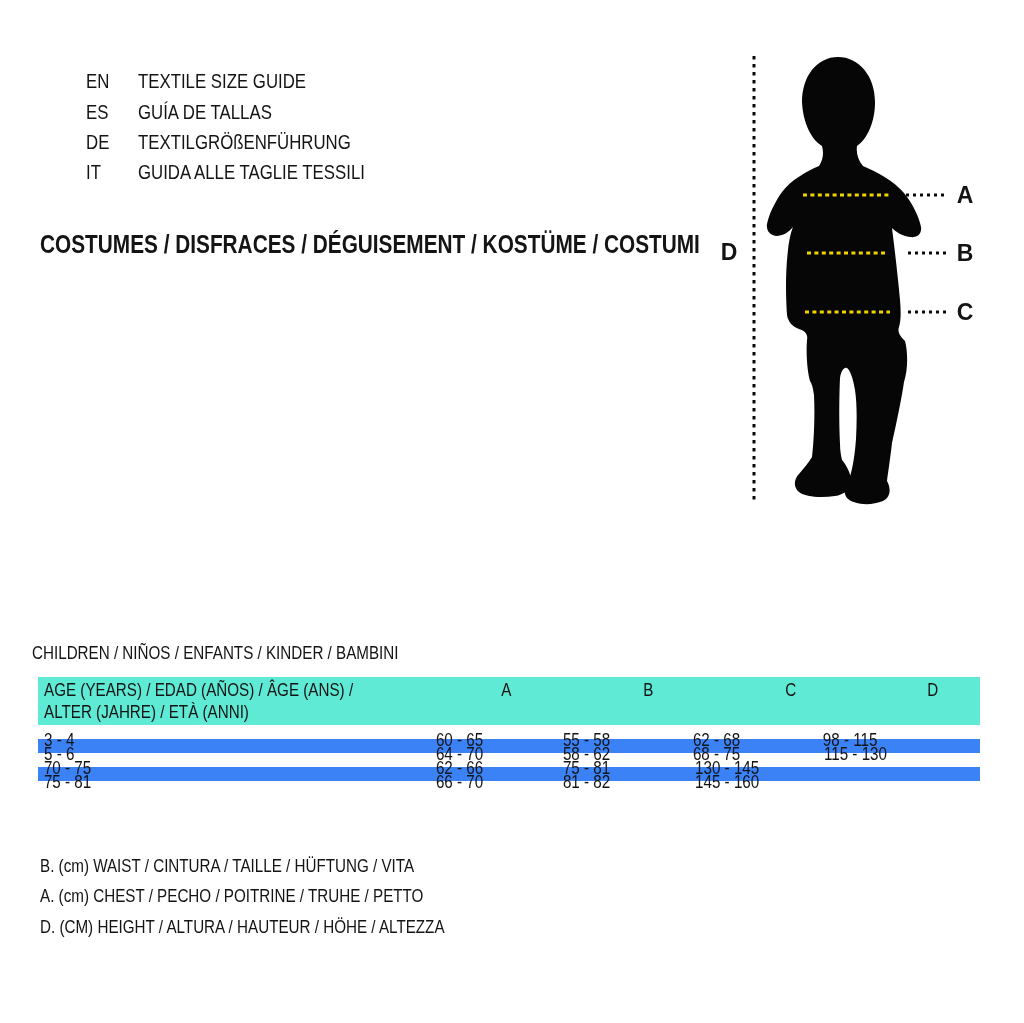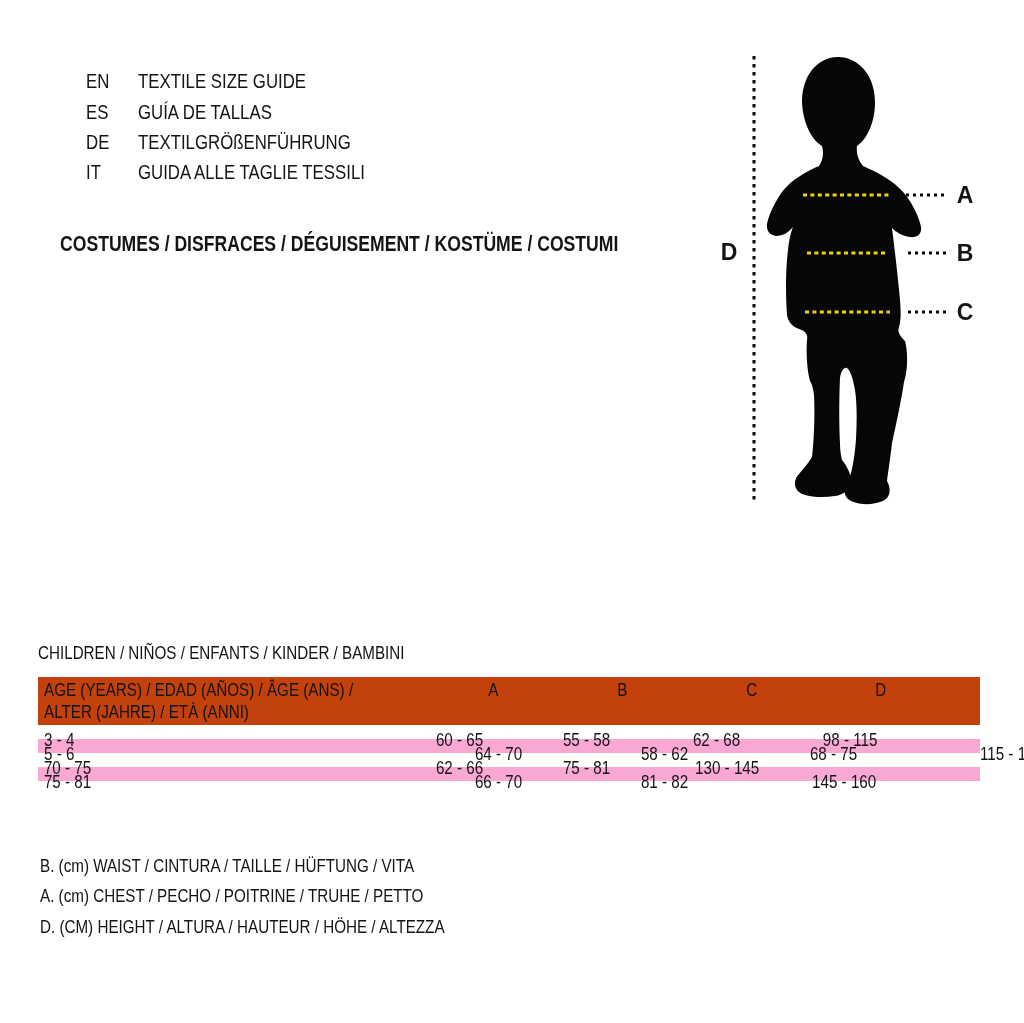--- a/index.html
+++ b/index.html
@@ -10,35 +10,35 @@
   
   .cx  { display:inline-block; transform:scaleX(.8); transform-origin:0 50%; white-space:nowrap; }
   .cxc { display:inline-block; transform:scaleX(.8); transform-origin:50% 50%; white-space:nowrap; }
 
   
   .lang-list { position:absolute; left:40px; top:66px;margin-left:46px; }
   .lang-row  { display:flex; height:30.4px; align-items:center; font-size:21px; }
   .lang-row .code { width:52px; flex:0 0 52px; }
 
   
-  .heading { position:absolute; left:40px; top:231px; font-size:22px; font-weight:bold; line-height:26px;margin-left:20px; }
+  .heading { position:absolute; left:40px; top:231px; font-size:26px; font-weight:bold; line-height:26px; }
 
   
   .figure { position:absolute; left:700px; top:40px; width:310px; height:500px; }
   .figure text { font-family:"Liberation Sans", sans-serif; font-weight:bold; font-size:23px; fill:#141414; }
 
   
-  .section-title { position:absolute; left:38px; top:642px; font-size:19px; }
+  .section-title { position:absolute; left:32px; top:642px; font-size:19px; }
   .size-table { position:absolute; left:38px; top:677px; width:942px; font-size:19px; }
   .trow, .thead { display:grid; grid-template-columns:392px 127px 130px 129px 129px 35px; }
-  .thead { background:#c2410c; height:48px; }
+  .thead { background:#5eead4; height:48px;gap:13px; }
   .thead .agehead { padding:2px 0 0 6px; line-height:22px; }
   .thead .colhead { text-align:center; padding-top:2px; line-height:22px; }
   .trow  { height:14px; line-height:29px; }
-  .trow.alt { background:#f9a8d4;gap:39px; }
+  .trow.alt { background:#3b82f6; }
   .trow .age { padding-left:6px; }
   .trow .val { text-align:left; }
 
   
   .legend { position:absolute; left:40px; top:851px; font-size:19px; }
   .legend-line { height:30.4px; line-height:30.4px; }
 </style>
 </head>
 <body>
 

